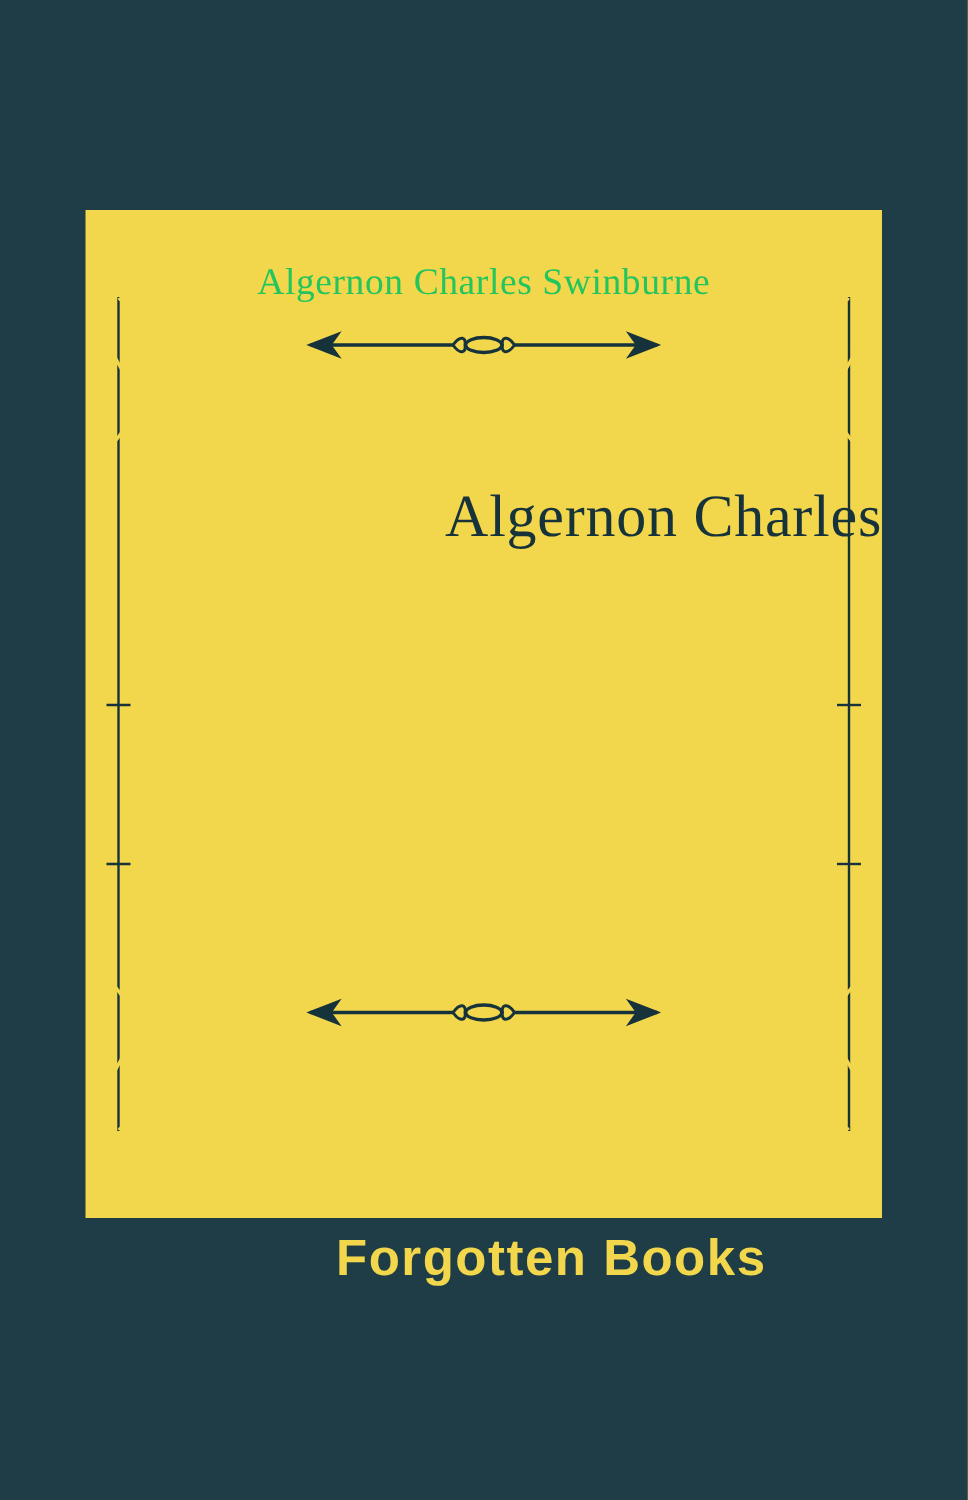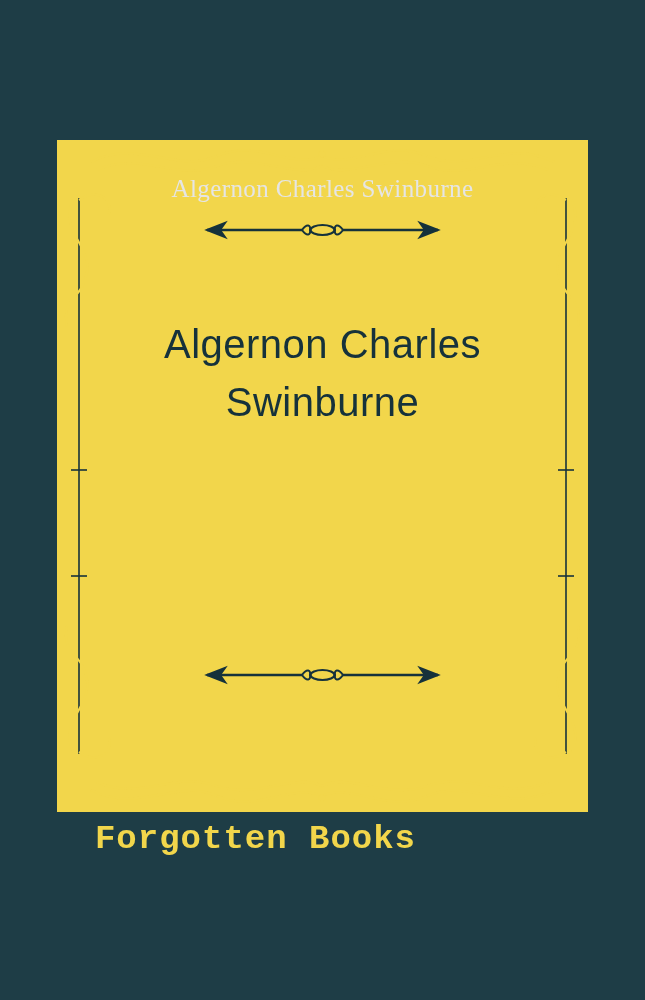--- a/index.html
+++ b/index.html
@@ -40,21 +40,21 @@
     height: 672px;
     pointer-events: none;
   }
 
   .author-line {
     position: absolute;
     left: 57px;
     top: 175px;
     width: 531px;
     text-align: center;
-    color: #e5e5e5;
+    color: #22c55e;
     font-size: 25px;
     letter-spacing: 0.4px;
     font-family: "Liberation Serif", serif;
   }
 
   .divider-top {
     position: absolute;
     left: 57px;
     top: 215px;
     width: 531px;
@@ -65,22 +65,23 @@
     position: absolute;
     left: 57px;
     top: 315px;
     width: 531px;
     text-align: center;
     color: #16323b;
   }
   .title-line {
     font-size: 40px;
     line-height: 58px;
-    font-family: Liberation Sans, sans-serif;
+    font-family: Liberation Serif, serif;
     letter-spacing: 0.5px;
+    text-align: right;
   }
   .subtitle-block {
     margin-top: 22px;
   }
   .subtitle-line {
     font-size: 25px;
     line-height: 34px;
     font-family: "Liberation Serif", serif;
   }
 
@@ -90,25 +91,25 @@
     top: 660px;
     width: 531px;
     height: 30px;
   }
 
   .publisher {
     position: absolute;
     left: 0;
     top: 820px;
     width: 511px;
-    text-align: center;
+    text-align: right;
     color: #f2d64b;
     font-size: 34px;
     letter-spacing: 1px;
-    font-family: Liberation Mono, monospace;
+    font-family: Liberation Sans, sans-serif;
     font-weight: bold;
   }
 </style>
 </head>
 <body>
 
 <div class="cover">
 
   <div class="panel"></div>
 
@@ -157,21 +158,20 @@
       <ellipse cx="265.5" cy="15" rx="12" ry="5" fill="none" stroke-width="2.2"></ellipse>
       <path d="M150 15 L168 8 L163 15 L168 22 Z"></path>
       <path d="M381 15 L363 8 L368 15 L363 22 Z"></path>
       <path d="M245 15 C250 8 254 10 253 15 C254 20 250 22 245 15 Z" fill="none" stroke-width="2"></path>
       <path d="M286 15 C281 8 277 10 278 15 C277 20 281 22 286 15 Z" fill="none" stroke-width="2"></path>
     </g>
   </svg>
 
   <div class="title-block">
     <div class="title-line">Algernon Charles</div>
-    <div class="title-line">Swinburne</div>
   </div>
 
   <svg class="divider-bottom" viewBox="0 0 531 30">
     <g stroke="#16323b" stroke-width="2" fill="#16323b">
       <path d="M150 15 L245 15" stroke-width="2.4"></path>
       <path d="M286 15 L381 15" stroke-width="2.4"></path>
       <ellipse cx="265.5" cy="15" rx="12" ry="5" fill="none" stroke-width="2.2"></ellipse>
       <path d="M150 15 L168 8 L163 15 L168 22 Z"></path>
       <path d="M381 15 L363 8 L368 15 L363 22 Z"></path>
       <path d="M245 15 C250 8 254 10 253 15 C254 20 250 22 245 15 Z" fill="none" stroke-width="2"></path>

